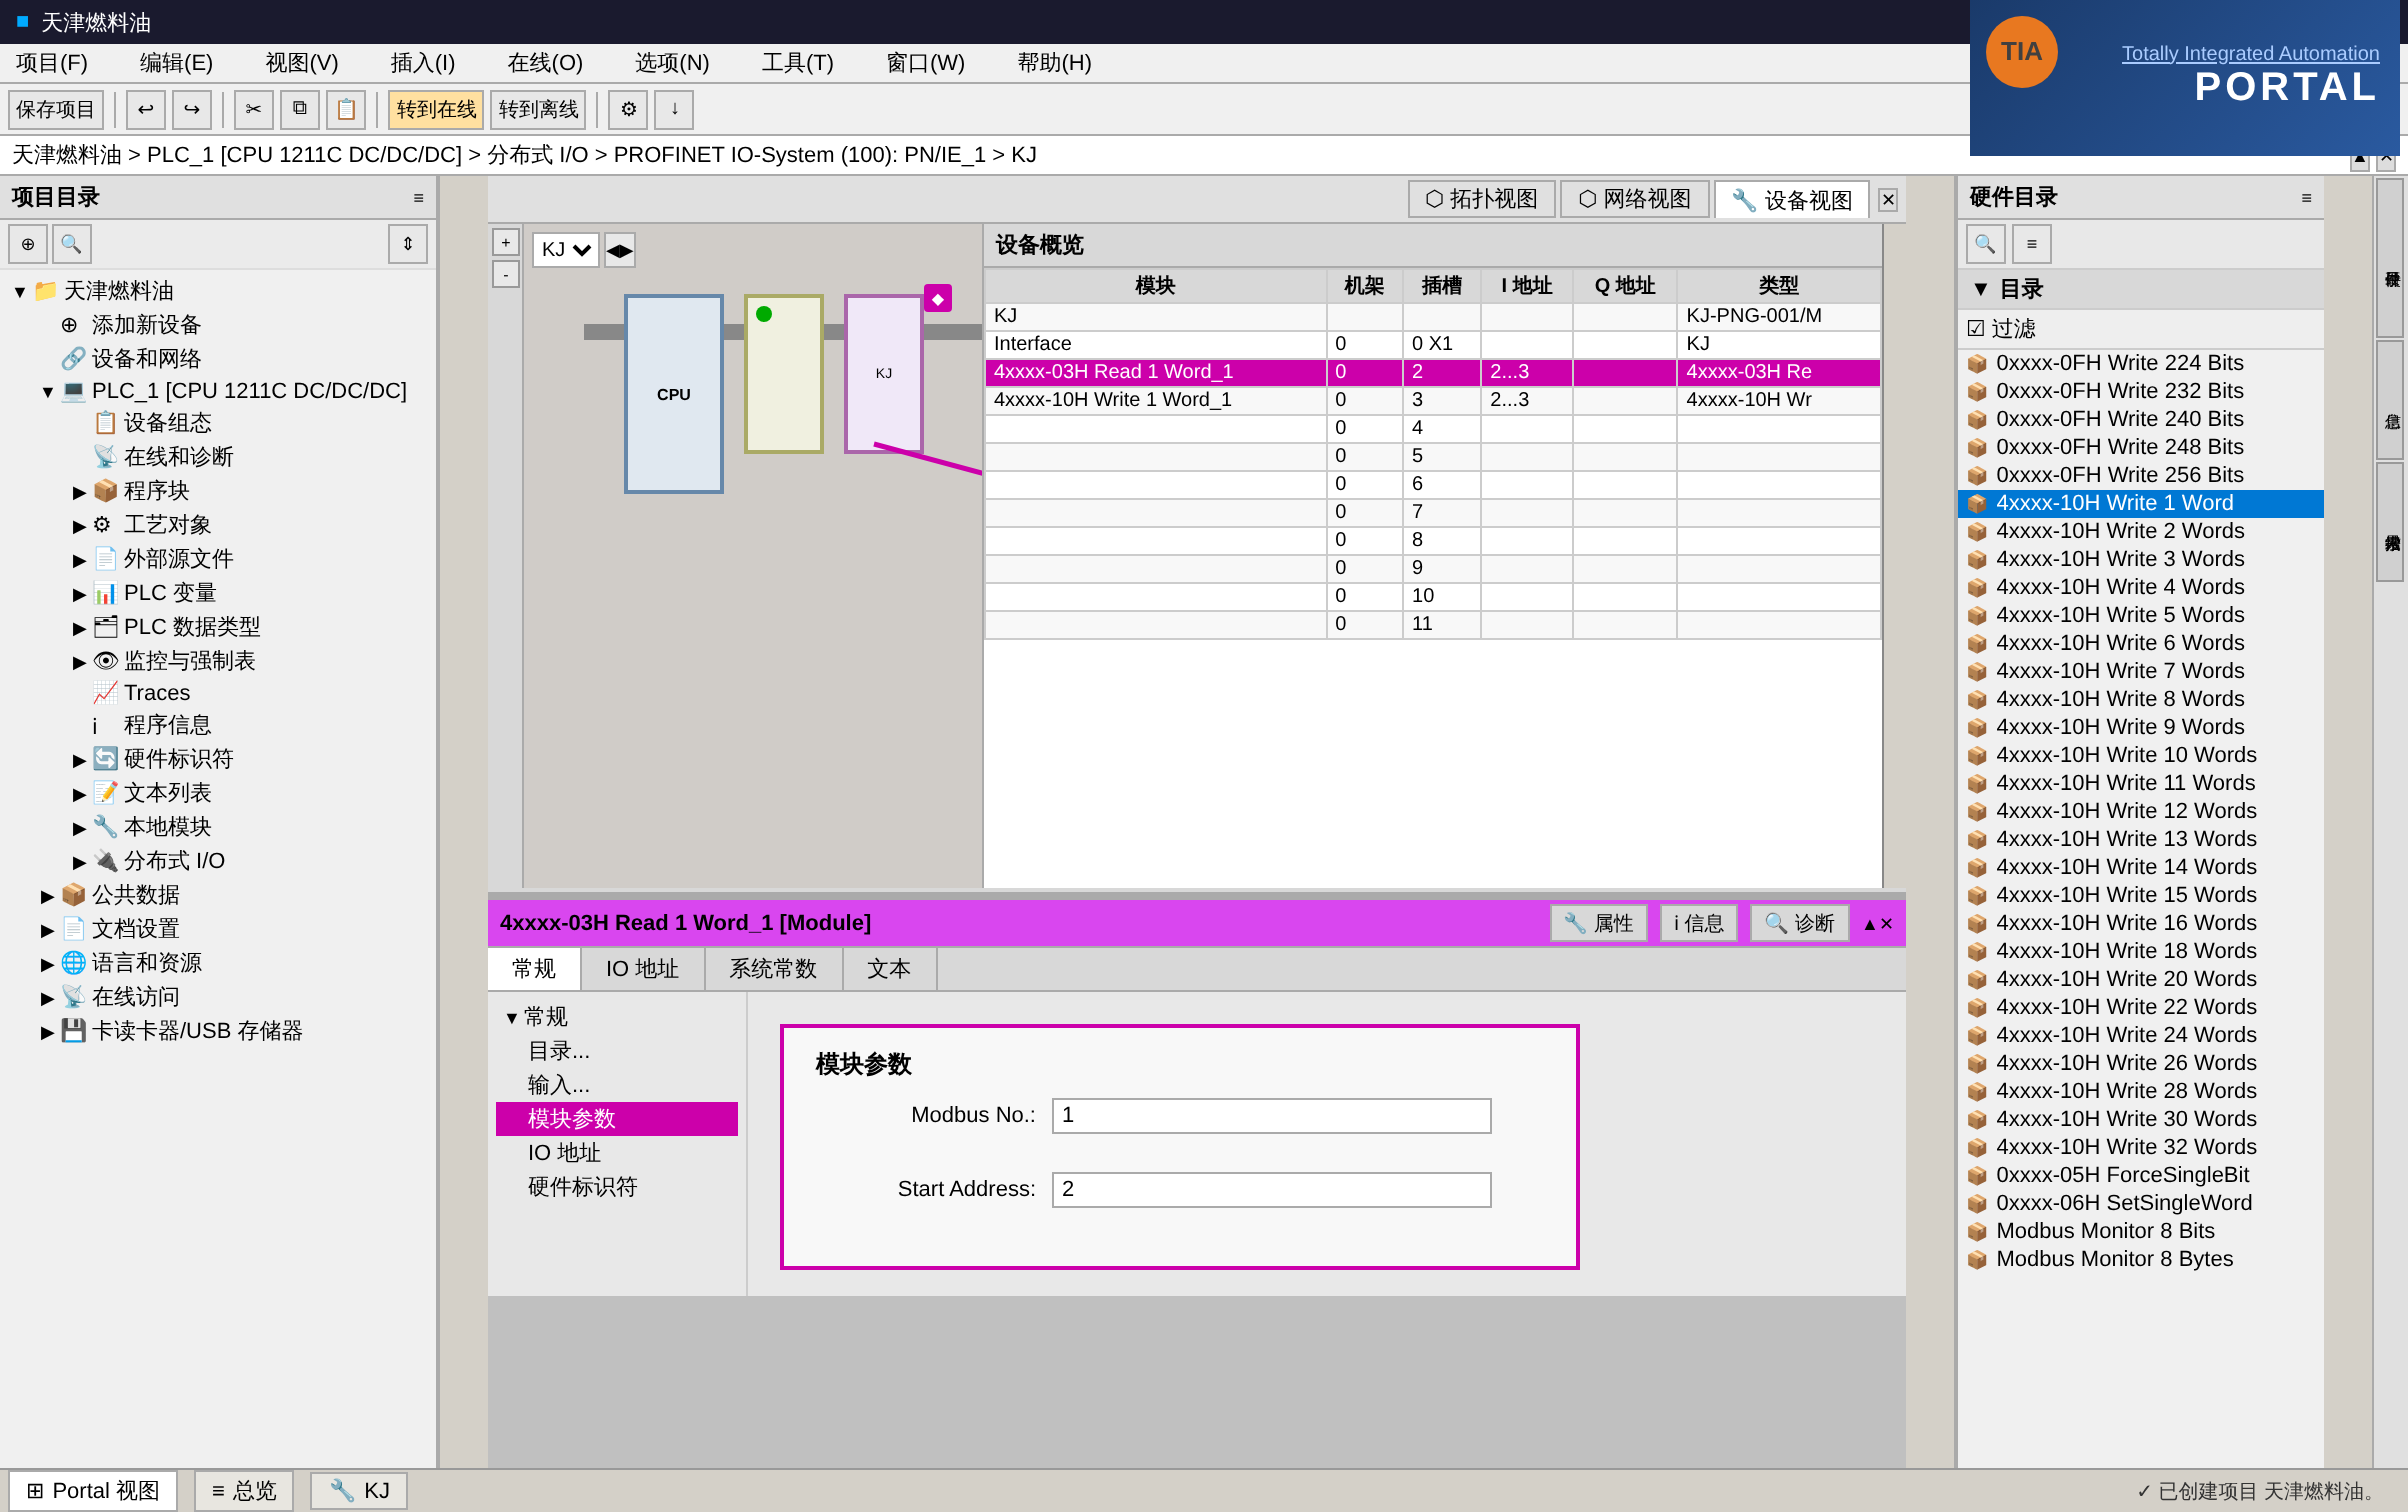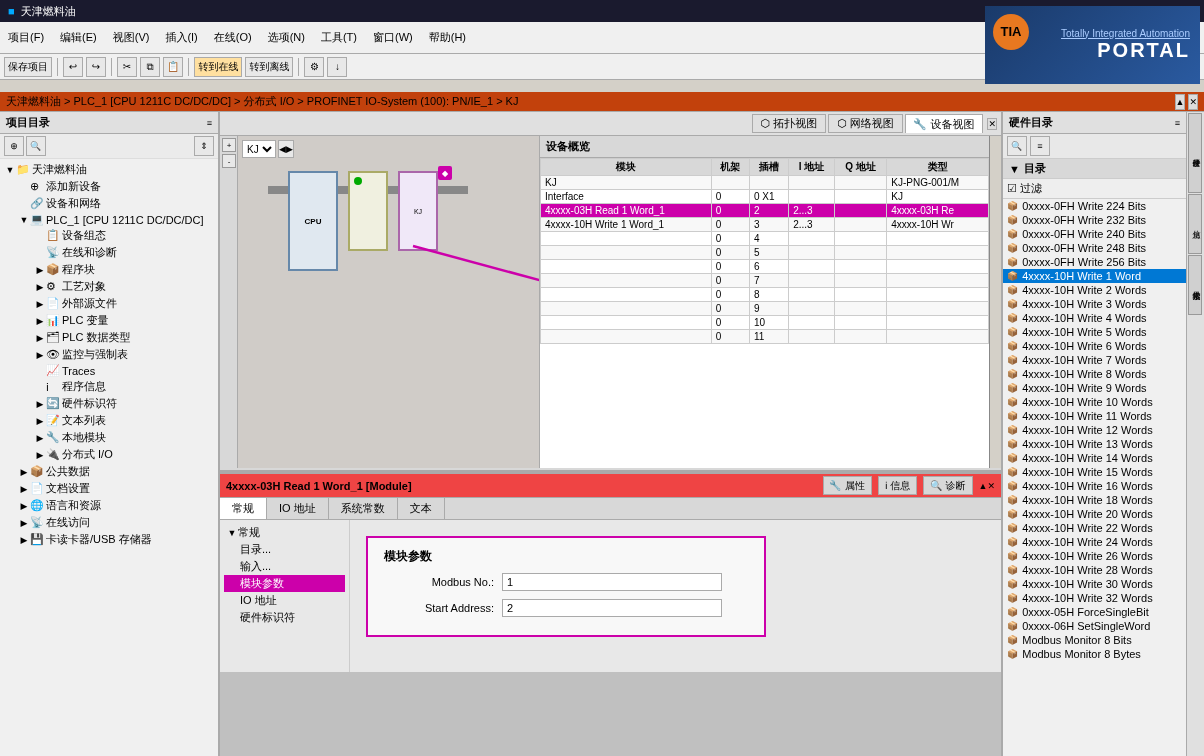--- a/index.html
+++ b/index.html
@@ -13,26 +13,26 @@
       display: flex;
       align-items: center;
       padding: 0 8px;
       font-size: 11px;
     }
     .title-bar-logo { color: #00aaff; font-weight: bold; margin-right: 6px; }
 
     
     .menu-bar {
       background: #f0f0f0;
-      height: 32px;
+      height: 20px;
       display: flex;
       align-items: center;
       padding: 0 4px;
       border-bottom: 1px solid #aaa;
-      gap: 8px;
+      gap: 18px;
     }
     .menu-item { font-size: 11px; cursor: pointer; padding: 0 4px; }
 
     
     .toolbar {
       background: #f0f0f0;
       height: 26px;
       display: flex;
       align-items: center;
       padding: 0 4px;
@@ -71,29 +71,28 @@
       background: #e8e6e0;
       border: 1px solid #aaa;
       cursor: pointer;
       font-size: 11px;
     }
     .bottom-tab.active { background: #fff; }
     .status-bar-right { margin-left: auto; font-size: 10px; color: #333; padding-right: 8px; }
 
     
     .breadcrumb-bar {
-      background: #c2410c;
+      background: #ffffff;
       height: 20px;
       display: flex;
       align-items: center;
       padding: 0 6px;
       font-size: 10px;
       border-bottom: 1px solid #aaa;
       gap: 3px;
-      margin-top: 12px;
     }
 
     
     .left-panel {
       width: 220px;
       background: #f0f0f0;
       border-right: 2px solid #aaa;
       display: flex;
       flex-direction: column;
     }
@@ -187,21 +186,21 @@
       width: 400px;
     }
     .module-params-title {
       font-weight: bold;
       font-size: 12px;
       margin-bottom: 8px;
     }
     .param-row {
       display: flex;
       align-items: center;
-      margin-bottom: 8px;
+      margin-bottom: 19px;
     }
     .param-label { width: 110px; text-align: right; margin-right: 8px; font-size: 11px; }
     .param-input {
       width: 220px;
       height: 18px;
       border: 1px solid #aaa;
       background: white;
       padding: 0 4px;
       font-size: 11px;
     }
@@ -270,21 +269,21 @@
   <span class="menu-item">插入(I)</span>
   <span class="menu-item">在线(O)</span>
   <span class="menu-item">选项(N)</span>
   <span class="menu-item">工具(T)</span>
   <span class="menu-item">窗口(W)</span>
   <span class="menu-item">帮助(H)</span>
   <span style="flex:1"></span>
 
   <div style="position:relative;width:215px;height:20px;overflow:visible;">
     <div style="position:absolute;top:-22px;right:0;width:215px;height:78px;background:linear-gradient(135deg,#1a3a6a,#2a5aa0);display:flex;flex-direction:column;align-items:flex-end;justify-content:center;padding:6px 10px 6px 40px;z-index:100;">
-      <div style="position:absolute;left:8px;top:8px;width:36px;height:36px;border-radius:50%;background:#e87820;display:flex;align-items:center;justify-content:center;font-weight:bold;font-size:13px;color:#000000;">TIA</div>
+      <div style="position:absolute;left:8px;top:8px;width:36px;height:36px;border-radius:50%;background:#e87820;display:flex;align-items:center;justify-content:center;font-weight:bold;font-size:13px;color:#404040;">TIA</div>
       <div style="font-size:10px;color:#aaccff;text-align:right;text-decoration:underline;">Totally Integrated Automation</div>
       <div style="font-size:20px;font-weight:bold;color:white;letter-spacing:2px;">PORTAL</div>
     </div>
   </div>
 </div>
 
 <div class="toolbar">
   <button class="toolbar-btn">保存项目</button>
   <span class="toolbar-sep"></span>
   <button class="toolbar-btn">↩</button>
@@ -302,21 +301,21 @@
   <span style="flex:1"></span>
 </div>
 
 <div class="breadcrumb-bar">
   <span>天津燃料油 &gt; PLC_1 [CPU 1211C DC/DC/DC] &gt; 分布式 I/O &gt; PROFINET IO-System (100): PN/IE_1 &gt; KJ</span>
   <span style="flex:1"></span>
   <button style="height:16px;font-size:9px;border:1px solid #aaa;background:#ddd;cursor:pointer;">▲</button>
   <button style="height:16px;font-size:9px;border:1px solid #aaa;background:#ddd;cursor:pointer;">✕</button>
 </div>
 
-<div style="display:flex;height:calc(756px - 22px - 20px - 26px - 20px - 22px);">
+<div style="display:flex;height:calc(756px - 22px - 20px - 26px - 20px - 22px);gap:24px;">
 
   <div class="left-panel">
     <div class="panel-header">
       <span>项目目录</span>
       <span style="flex:1"></span>
       <button style="font-size:9px;border:none;background:none;cursor:pointer;">≡</button>
     </div>
     <div class="panel-toolbar">
       <button class="toolbar-btn" style="font-size:9px;">⊕</button>
       <button class="toolbar-btn" style="font-size:9px;">🔍</button>
@@ -621,21 +620,21 @@
                 </tr>
               </tbody>
           </table>
         </div>
 
         <div style="width:12px;background:#d4d0c8;border-left:1px solid #888;"></div>
       </div>
     </div>
 
     <div class="properties-panel">
-      <div style="display:flex;align-items:center;background:#ef4444;border-bottom:1px solid #aaa;padding:2px 6px;">
+      <div style="display:flex;align-items:center;background:#d946ef;border-bottom:1px solid #aaa;padding:2px 6px;">
         <span style="font-weight:bold;font-size:11px;">4xxxx-03H Read 1 Word_1 [Module]</span>
         <span style="flex:1;"></span>
         <div style="display:flex;gap:6px;">
           <button style="padding:1px 6px;font-size:10px;border:1px solid #aaa;background:#d8d8d8;cursor:pointer;">🔧 属性</button>
           <button style="padding:1px 6px;font-size:10px;border:1px solid #aaa;background:#d8d8d8;cursor:pointer;">ℹ 信息</button>
           <button style="padding:1px 6px;font-size:10px;border:1px solid #aaa;background:#d8d8d8;cursor:pointer;">🔍 诊断</button>
         </div>
         <button style="margin-left:6px;font-size:9px;border:none;background:none;cursor:pointer;">▲</button>
         <button style="font-size:9px;border:none;background:none;cursor:pointer;">✕</button>
       </div>

